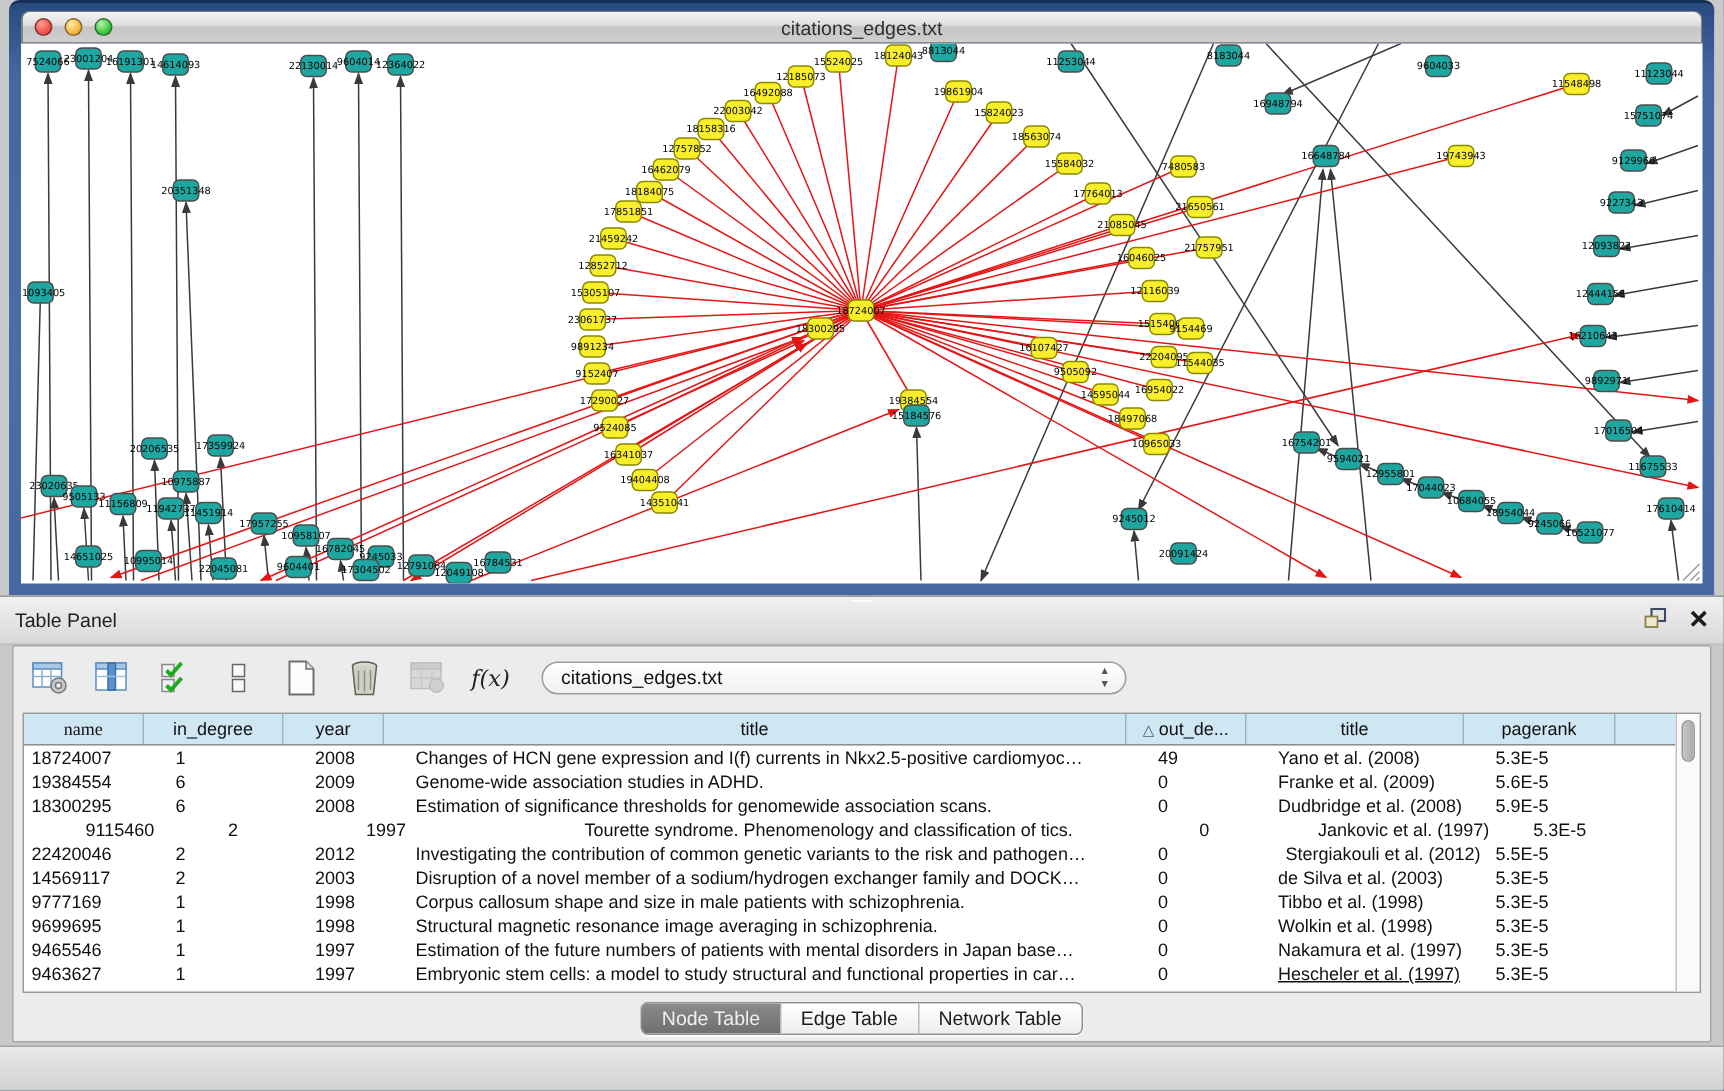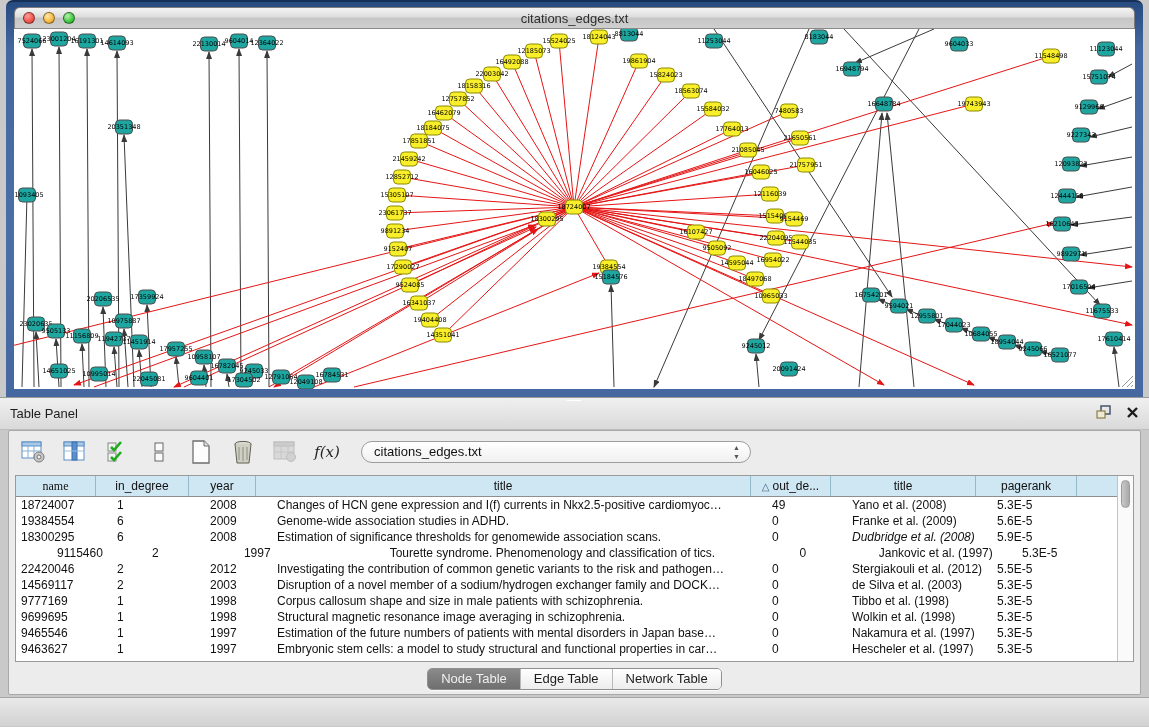--- a/index.html
+++ b/index.html
@@ -732,39 +732,39 @@
             <div class="td" style="width: 80px;">0</div>
             <div class="td" style="width: 145px;">Franke et al. (2009)</div>
             <div class="td" style="width: 101px;">5.6E-5</div>
           </div>
           <div class="tr">
             <div class="td" style="width: 96px;">18300295</div>
             <div class="td" style="width: 93px;">6</div>
             <div class="td" style="width: 67px;">2008</div>
             <div class="td" style="width: 495px;">Estimation of significance thresholds for genomewide association scans.</div>
             <div class="td" style="width: 80px;">0</div>
-            <div class="td" style="width: 145px; font-style: italic;">Dudbridge et al. (2008)</div>
+            <div class="td" style="width: 145px;">Dudbridge et al. (2008)</div>
             <div class="td" style="width: 101px;">5.9E-5</div>
           </div>
           <div class="tr">
             <div class="td" style="width: 96px; margin-left: 36px;">9115460</div>
             <div class="td" style="width: 93px;">2</div>
             <div class="td" style="width: 67px;">1997</div>
             <div class="td" style="width: 495px; text-align: center;">Tourette syndrome. Phenomenology and classification of tics.</div>
             <div class="td" style="width: 80px;">0</div>
             <div class="td" style="width: 145px;">Jankovic et al. (1997)</div>
             <div class="td" style="width: 101px;">5.3E-5</div>
           </div>
           <div class="tr">
             <div class="td" style="width: 96px;">22420046</div>
             <div class="td" style="width: 93px;">2</div>
             <div class="td" style="width: 67px;">2012</div>
             <div class="td" style="width: 495px;">Investigating the contribution of common genetic variants to the risk and pathogen…</div>
             <div class="td" style="width: 80px;">0</div>
-            <div class="td" style="width: 145px;">Stergiakouli et al. (2012)</div>
+            <div class="td" style="width: 145px; text-align: center;">Stergiakouli et al. (2012)</div>
             <div class="td" style="width: 101px;">5.5E-5</div>
           </div>
           <div class="tr">
             <div class="td" style="width: 96px;">14569117</div>
             <div class="td" style="width: 93px;">2</div>
             <div class="td" style="width: 67px;">2003</div>
             <div class="td" style="width: 495px;">Disruption of a novel member of a sodium/hydrogen exchanger family and DOCK…</div>
             <div class="td" style="width: 80px;">0</div>
             <div class="td" style="width: 145px;">de Silva et al. (2003)</div>
             <div class="td" style="width: 101px;">5.3E-5</div>
@@ -795,21 +795,21 @@
             <div class="td" style="width: 80px;">0</div>
             <div class="td" style="width: 145px;">Nakamura et al. (1997)</div>
             <div class="td" style="width: 101px;">5.3E-5</div>
           </div>
           <div class="tr">
             <div class="td" style="width: 96px;">9463627</div>
             <div class="td" style="width: 93px;">1</div>
             <div class="td" style="width: 67px;">1997</div>
             <div class="td" style="width: 495px;">Embryonic stem cells: a model to study structural and functional properties in car…</div>
             <div class="td" style="width: 80px;">0</div>
-            <div class="td" style="width: 145px;">Hescheler et al. (1997)</div>
+            <div class="td" style="width: 145px; text-decoration: underline;">Hescheler et al. (1997)</div>
             <div class="td" style="width: 101px;">5.3E-5</div>
           </div>
         </div>
     </div>
     <div id="vscroll">
       <div id="vthumb"></div>
     </div>
   </div>
 
   <div id="tabs-row">

